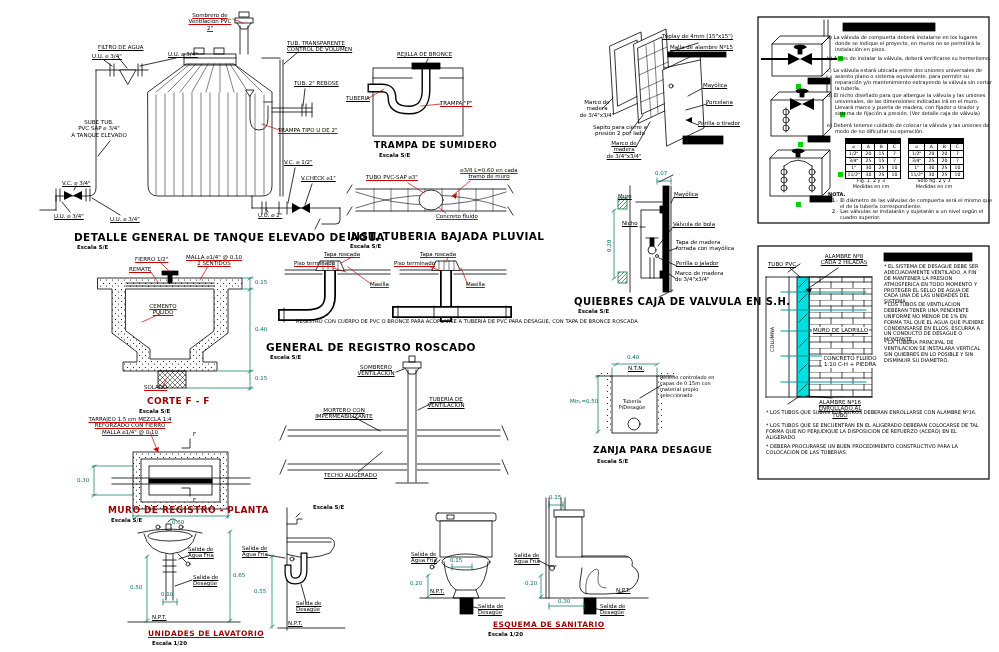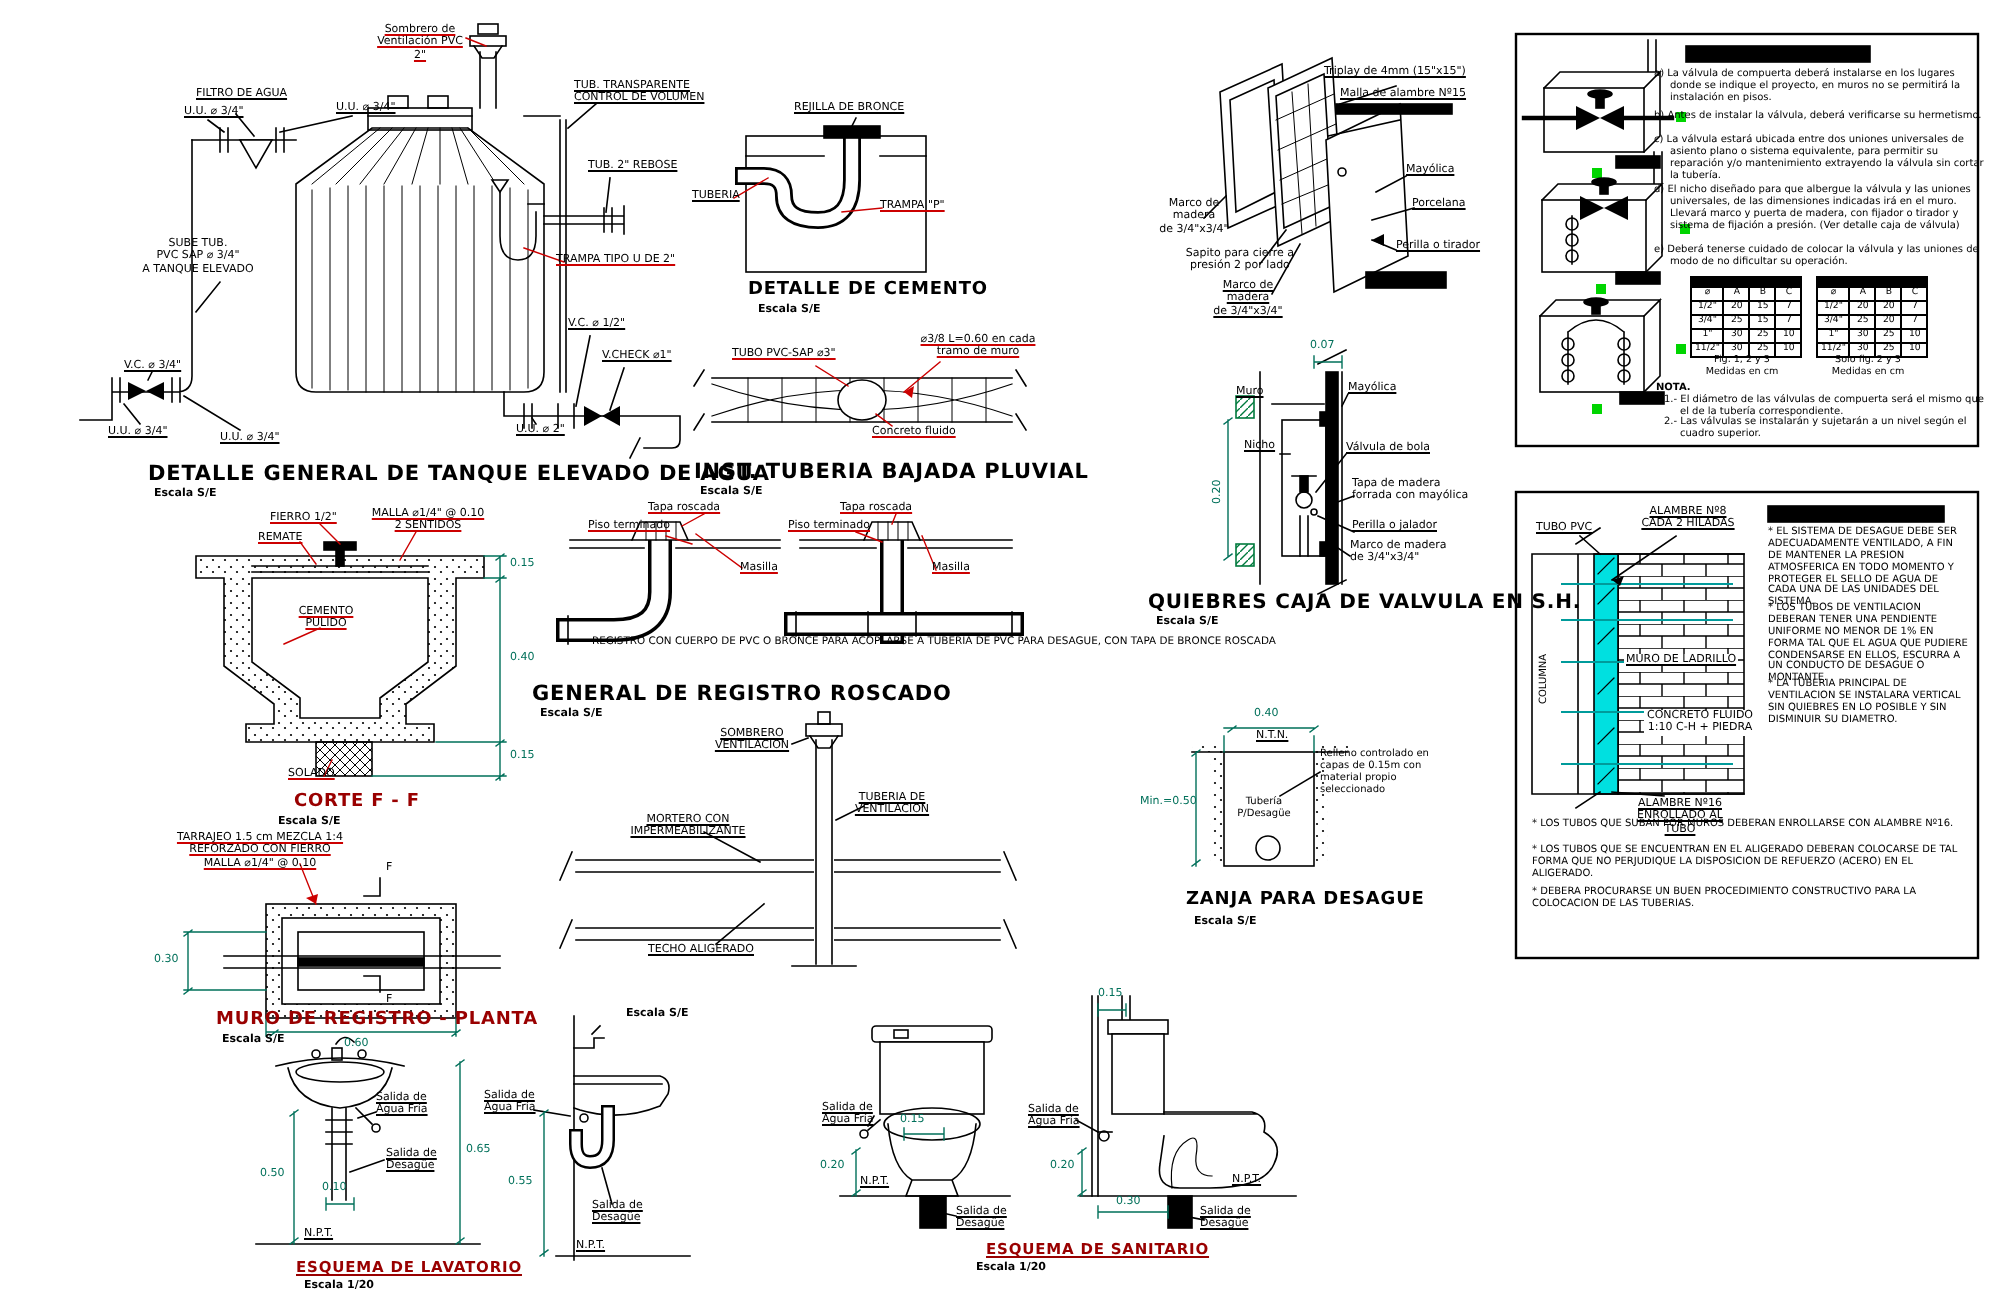--- a/index.html
+++ b/index.html
@@ -325,21 +325,21 @@
 <div class="lbl ub" style="left:62px;top:180px">V.C. ⌀ 3/4"</div>
 <div class="lbl ub" style="left:54px;top:213px">U.U. ⌀ 3/4"</div>
 <div class="lbl ub" style="left:110px;top:216px">U.U. ⌀ 3/4"</div>
 <div class="lbl ub" style="left:258px;top:212px">U.U. ⌀ 2"</div>
 <div class="ttl" style="left:74px;top:231px">DETALLE GENERAL DE TANQUE ELEVADO DE AGUA</div>
 <div class="esc" style="left:77px;top:244px">Escala S/E</div>
 
 <div class="lbl ub" style="left:397px;top:51px">REJILLA DE BRONCE</div>
 <div class="lbl ub" style="left:346px;top:95px">TUBERIA</div>
 <div class="lbl ur" style="left:440px;top:100px">TRAMPA "P"</div>
-<div class="ttl t2" style="left:374px;top:140px">DETALLE DE CEMENTO</div>
+<div class="ttl t2" style="left:374px;top:140px">TRAMPA DE SUMIDERO</div>
 <div class="esc" style="left:379px;top:152px">Escala S/E</div>
 
 <div class="lbl ur" style="left:366px;top:174px">TUBO PVC-SAP ⌀3"</div>
 <div class="lbl ur c" style="left:460px;top:167px;width:58px">⌀3/8 L=0.60 en cada
 tramo de muro</div>
 <div class="lbl ur" style="left:436px;top:213px">Concreto fluido</div>
 <div class="ttl" style="left:347px;top:230px">INST. TUBERIA BAJADA PLUVIAL</div>
 <div class="esc" style="left:350px;top:243px">Escala S/E</div>
 
 <div class="lbl ur" style="left:135px;top:256px">FIERRO 1/2"</div>
@@ -533,21 +533,21 @@
 <div class="lbl dim" style="left:130px;top:584px">0.50</div>
 <div class="lbl dim" style="left:161px;top:591px">0.10</div>
 <div class="lbl dim" style="left:233px;top:572px">0.65</div>
 <div class="lbl ub" style="left:152px;top:614px">N.P.T.</div>
 <div class="lbl ub" style="left:242px;top:545px">Salida de
 Agua Fría</div>
 <div class="lbl dim" style="left:254px;top:588px">0.55</div>
 <div class="lbl ub" style="left:296px;top:600px">Salida de
 Desagüe</div>
 <div class="lbl ub" style="left:288px;top:620px">N.P.T.</div>
-<div class="ttl rtl ub" style="left:148px;top:629px;font-size:7.5px">ESQUEMA DE LAVATORIO</div>
+<div class="ttl rtl ub" style="left:148px;top:629px;font-size:7.5px">UNIDADES DE LAVATORIO</div>
 <div class="esc" style="left:152px;top:640px">Escala 1/20</div>
 
 <div class="lbl ub" style="left:411px;top:551px">Salida de
 Agua Fría</div>
 <div class="lbl dim" style="left:450px;top:557px">0.15</div>
 <div class="lbl dim" style="left:410px;top:580px">0.20</div>
 <div class="lbl ub" style="left:430px;top:588px">N.P.T.</div>
 <div class="lbl ub" style="left:478px;top:603px">Salida de
 Desagüe</div>
 <div class="lbl dim" style="left:549px;top:494px">0.15</div>

